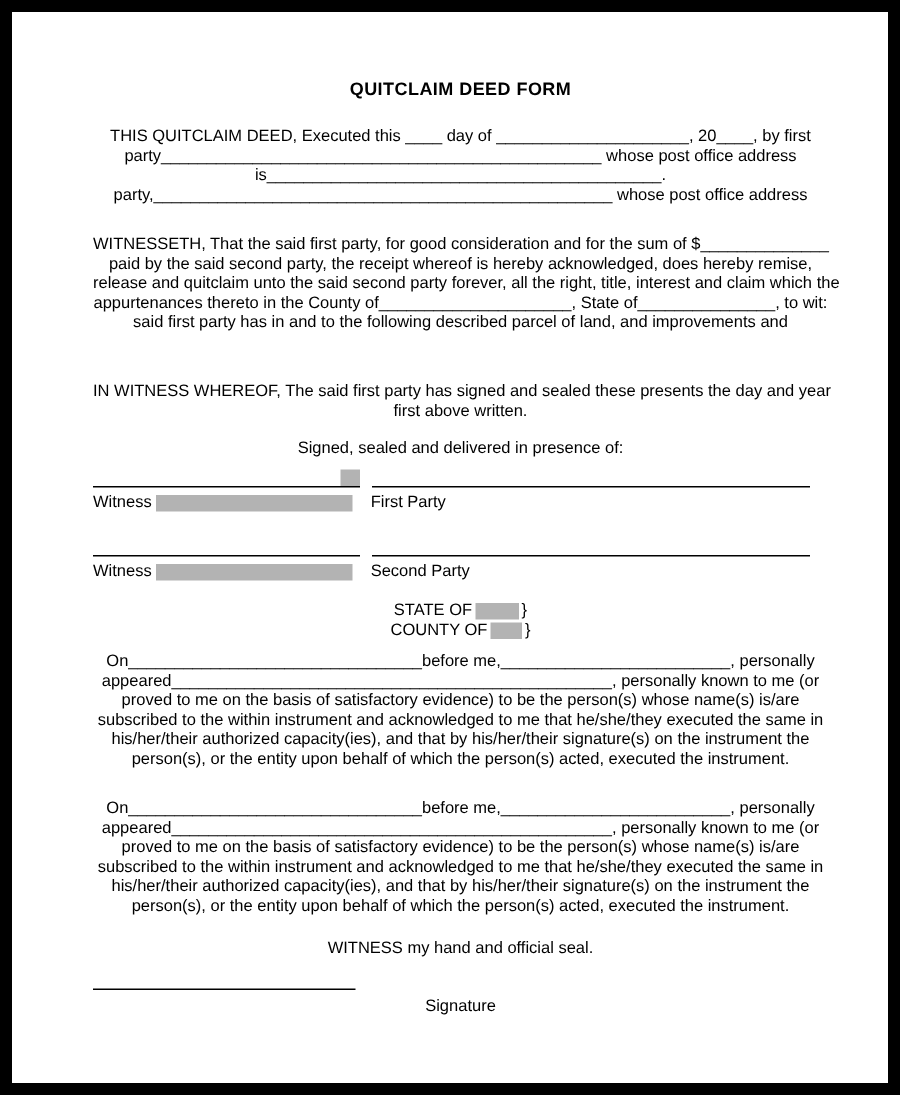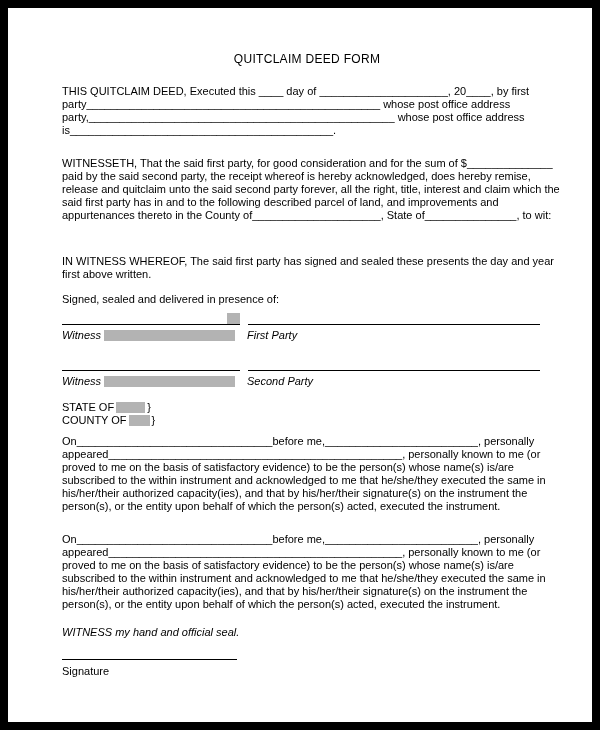--- a/index.html
+++ b/index.html
@@ -5,67 +5,67 @@
   * { margin:0; padding:0; box-sizing:border-box; }
   html,body { margin:0; padding:0; }
   body { width:600px; height:730px; background:#000; }
   .frame { width:600px; height:730px; padding:8px; background:#000; }
   .page {
     width:100%; height:100%; background:#fff; overflow:hidden;
     padding:44px 40px 0 54px;
     font-family:"Liberation Sans", sans-serif;
     font-size:11px; line-height:13px; color:#000;
   }
-  .title { text-align:center; font-weight:400; font-size:12px; line-height:14px; letter-spacing:0.3px; }
-  .ln { white-space:nowrap; }
+  .title { text-align:center; font-weight:700; font-size:12px; line-height:14px; letter-spacing:0.3px; }
+  .ln { white-space:nowrap;text-align:center; }
   .p-opening   { margin-top:19px; }
   .p-witnesseth{ margin-top:20px;  }
   .p-inwitness { margin-top:33px; }
   .presence    { margin-top:12px; }
   .sig-block1 .rule-row { margin-top:7px;  }
   .sig-block2 .rule-row { margin-top:17px; }
   .rule-row { position:relative; height:12px; }
   .rule { position:absolute; bottom:0; height:1px; background:#000; }
   .rule-left  { left:0;     width:178px; }
   .rule-right { left:186px; width:292px; }
   .small-redact { position:absolute; left:165px; bottom:1px; width:13px; height:11px; background:var(--redact,#b3b3b3); }
-  .cap-row { margin-top:4px; white-space:nowrap;font-style:italic; }
+  .cap-row { margin-top:4px; white-space:nowrap; }
   .redact { display:inline-block; height:11px; background:var(--redact,#b3b3b3); vertical-align:text-bottom; }
   .cap-redact   { width:131px; margin:0 12px 0 3px; }
   .state-block  { margin-top:13px; }
   .state-redact { width:29px; margin-left:2px; }
   .county-redact{ width:21px; margin-left:2px; }
   .brace { margin-left:2px; }
   .p-notary1 { margin-top:8px;  }
   .p-notary2 { margin-top:20px; }
-  .seal-line { margin-top:15px;font-style:italic; }
+  .seal-line { margin-top:15px; }
   .rule-final { margin-top:20px; width:175px; height:1px; background:#000; }
   .sig-caption { margin-top:5px; }
 </style>
 </head>
 <body>
 
 <div class="frame">
   <div class="page">
 
     <div class="title">QUITCLAIM DEED FORM</div>
 
     <div class="p-opening">
       <div class="ln">THIS QUITCLAIM DEED, Executed this ____ day of _____________________, 20____, by first</div>
       <div class="ln">party________________________________________________ whose post office address</div>
+      <div class="ln">is___________________________________________.</div>
       <div class="ln">party,__________________________________________________ whose post office address</div>
-      <div class="ln">is___________________________________________.</div>
     </div>
 
     <div class="p-witnesseth">
       <div class="ln">WITNESSETH, That the said first party, for good consideration and for the sum of $______________</div>
       <div class="ln">paid by the said second party, the receipt whereof is hereby acknowledged, does hereby remise,</div>
       <div class="ln">release and quitclaim unto the said second party forever, all the right, title, interest and claim which the</div>
+      <div class="ln">appurtenances thereto in the County of_____________________, State of_______________, to wit:</div>
       <div class="ln">said first party has in and to the following described parcel of land, and improvements and</div>
-      <div class="ln">appurtenances thereto in the County of_____________________, State of_______________, to wit:</div>
     </div>
 
     <div class="p-inwitness">
       <div class="ln">IN WITNESS WHEREOF, The said first party has signed and sealed these presents the day and year</div>
       <div class="ln">first above written.</div>
     </div>
 
     <div class="ln presence">Signed, sealed and delivered in presence of:</div>
 
     <div class="sig-block1">

